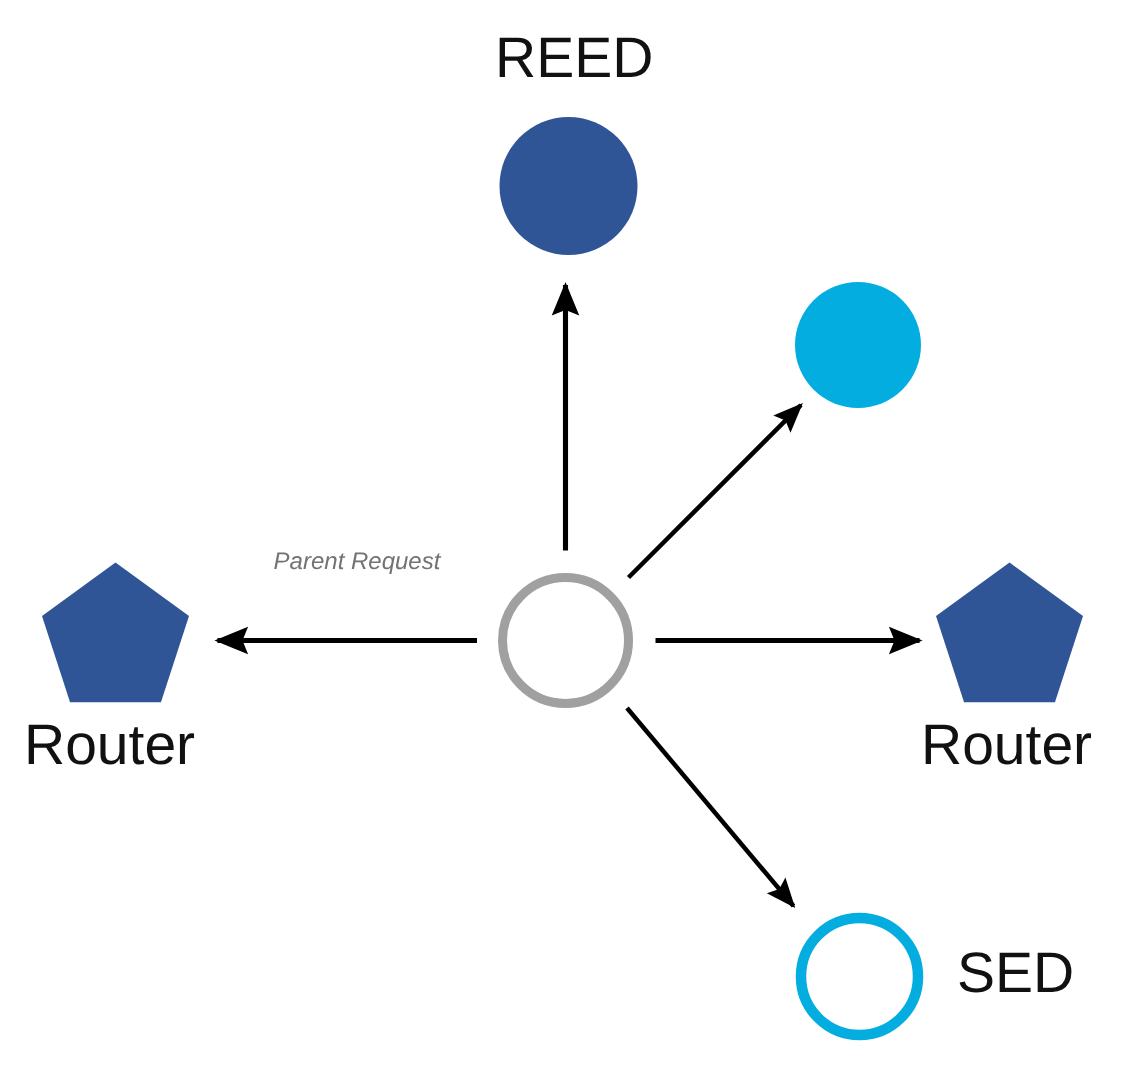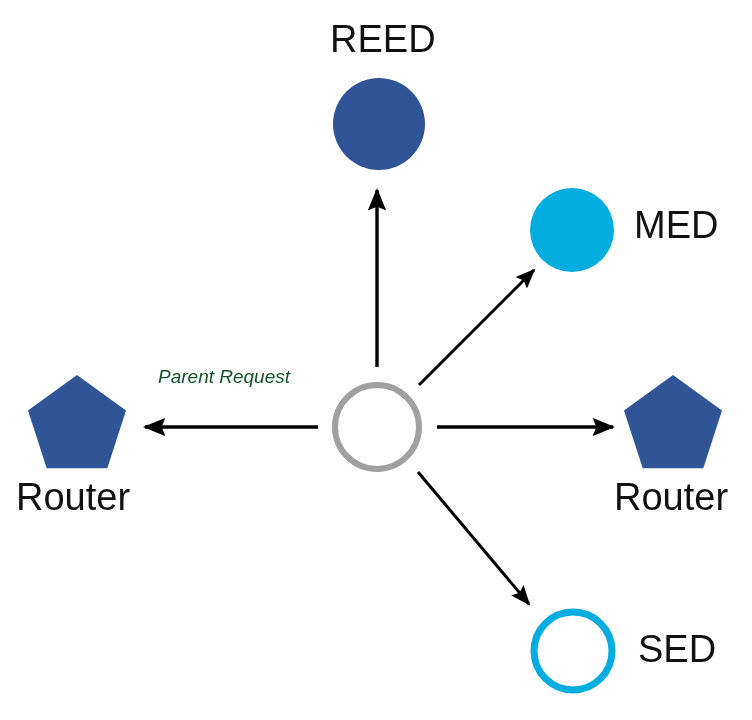--- a/index.html
+++ b/index.html
@@ -30,22 +30,23 @@
     font-size: 38px;
     font-weight: 400;
     color: #111111;
     white-space: nowrap;
     line-height: 1;
   }
   .edge-label {
     position: absolute;
     font-family: "Liberation Sans", sans-serif;
     font-style: italic;
-    font-size: 19px;
-    color: #14532d;
+    font-size: 16px;
+    color: #737373;
+    text-align: center;
     line-height: 1.28;
     white-space: nowrap;
   }
   #label-reed   { left: 330px; top: 20px; }
   #label-med    { left: 634px; top: 206px; }
   #label-router-right { left: 614px; top: 478px; }
   #label-router-left  { left: 16px;  top: 478px; }
   #label-sed    { left: 638px; top: 630px; }
   #label-parent-request { left: 158px; top: 365px; width: 160px; }
 </style>
@@ -79,21 +80,20 @@
       <circle cx="573" cy="651" r="39" fill="#ffffff" stroke="#03ade0" stroke-width="7"></circle>
 
       <polygon points="77,375 126,410.6 107.3,468.2 46.7,468.2 28,410.6" fill="#2f5597"></polygon>
 
       <circle cx="377" cy="427" r="42" fill="#ffffff" stroke="#a0a0a0" stroke-width="6"></circle>
     </g>
   </svg>
 
   <div class="node-label" id="label-reed">REED</div>
 
-  <div class="node-label" id="label-med">MED</div>
 
   <div class="node-label" id="label-router-right">Router</div>
 
   <div class="node-label" id="label-sed">SED</div>
 
   <div class="node-label" id="label-router-left">Router</div>
 
   <div class="edge-label" id="label-parent-request">
     <div>Parent Request</div>
   </div>

